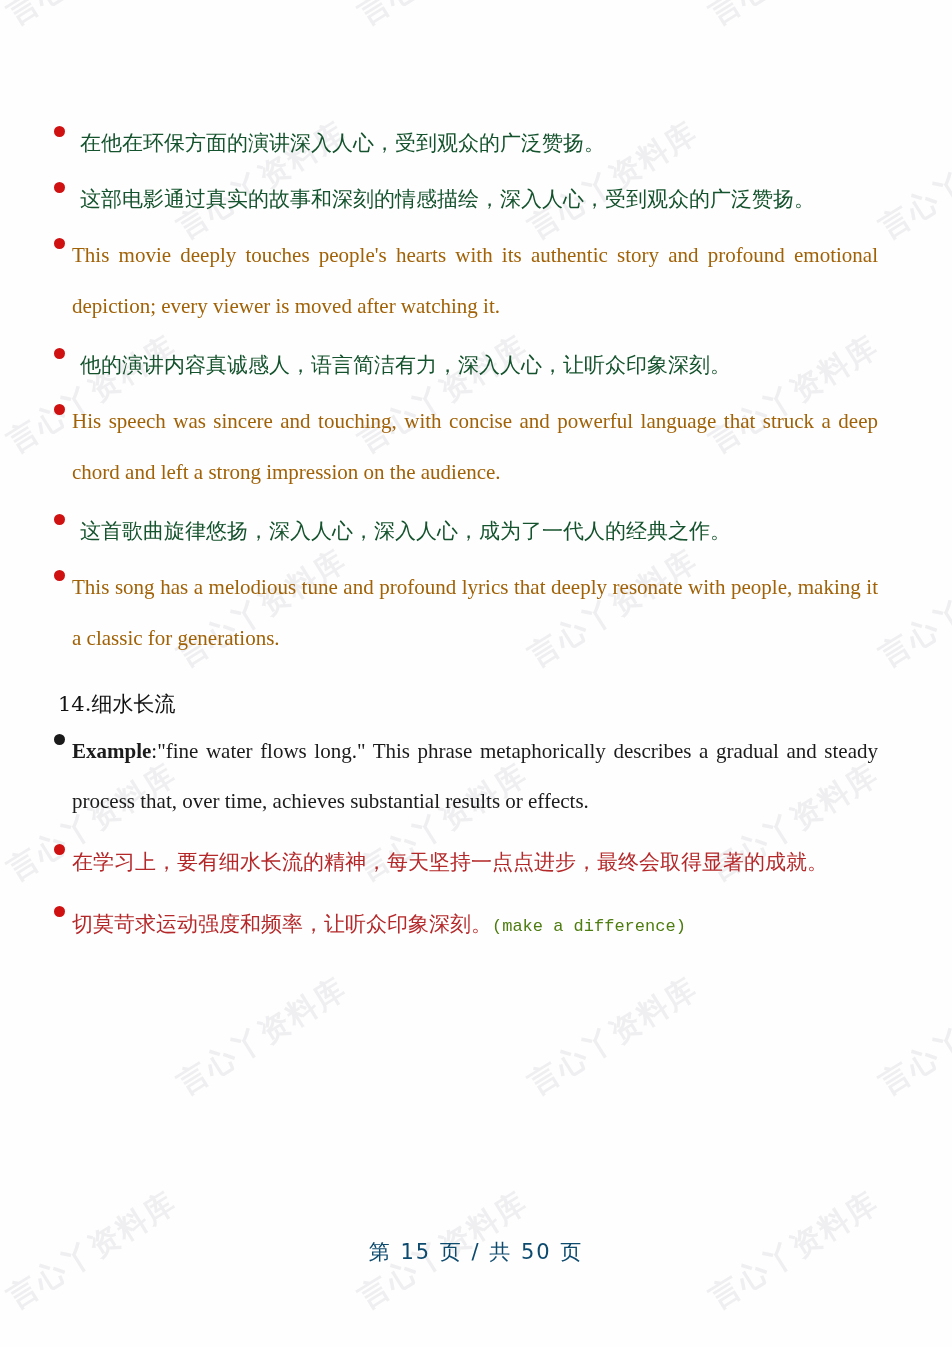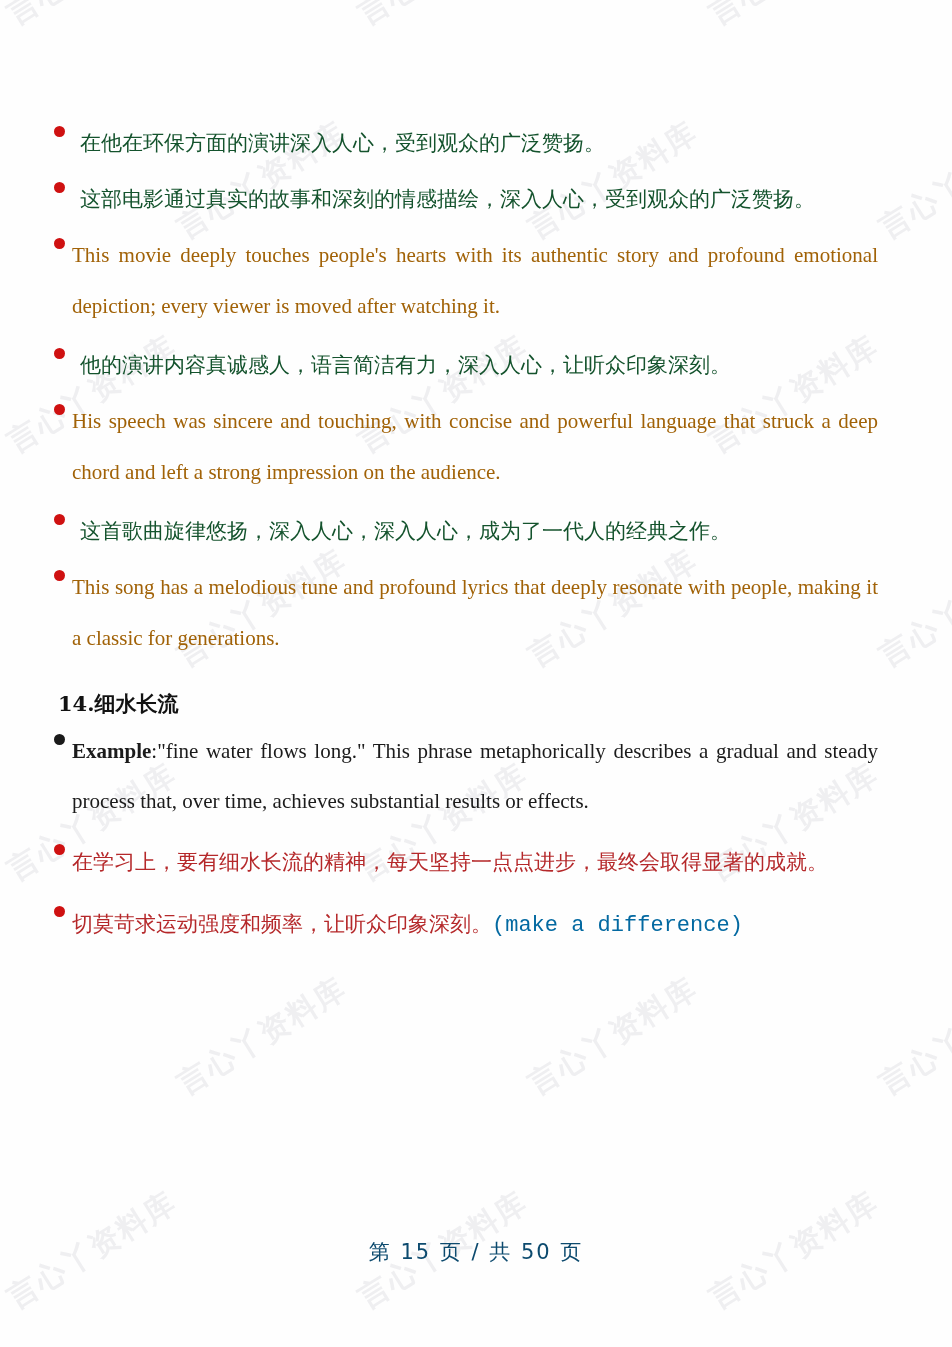--- a/index.html
+++ b/index.html
@@ -96,27 +96,27 @@
     line-height: 52px;
     font-family: "DejaVu Serif", "Liberation Serif", serif;
   }
 
   .lead-bold {
     font-weight: 700;
   }
 
   .mono-red {
     font-family: "Liberation Mono", "DejaVu Sans Mono", monospace;
-    font-size: 22px;
-    color: #0369a1;
+    font-size: 17px;
+    color: #4d7c0f;
   }
 
   .heading {
     color: #121212;
-    font-weight: 700;
+    font-weight: 400;
     font-size: 21px;
     line-height: 44px;
     font-family: "DejaVu Serif", "Liberation Serif", serif;
     margin-left: 8px;
   }
 
   
   .sp-a { margin-top: 5px; }
   .sp-b { margin-top: 8px; }
   .sp-c { margin-top: 10px; }

